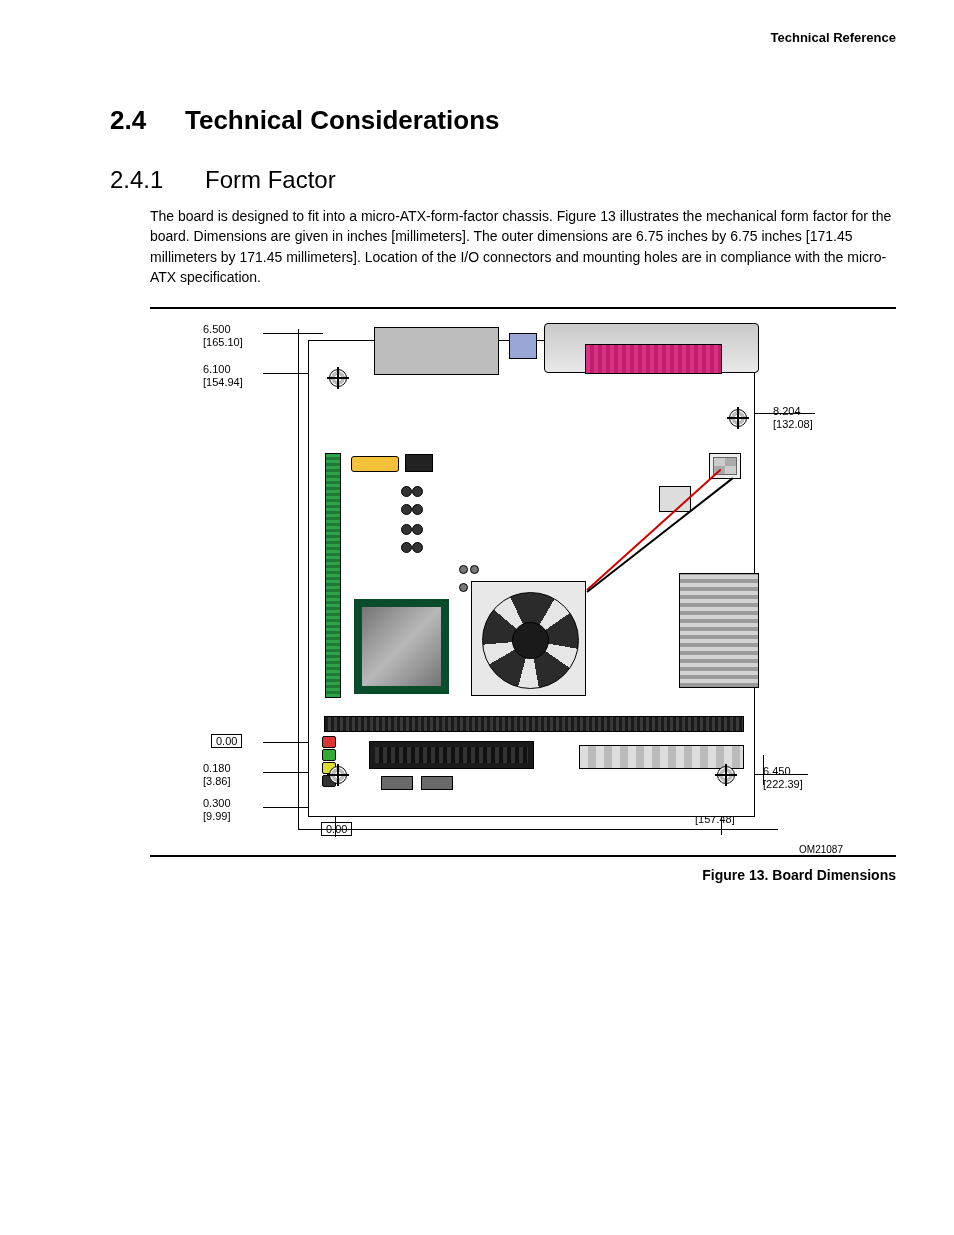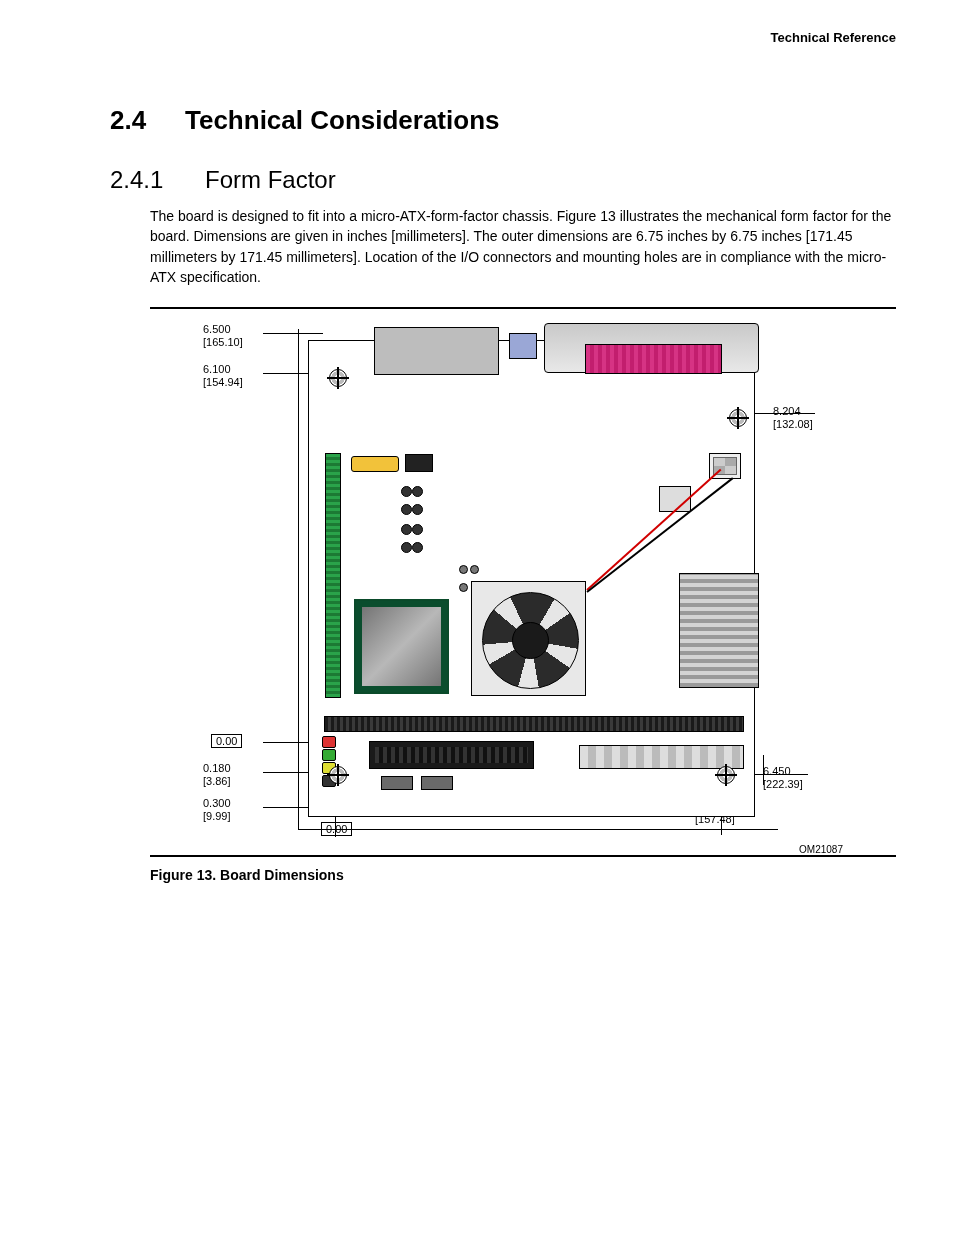--- a/index.html
+++ b/index.html
@@ -46,21 +46,21 @@
     border-top: 2px solid #000;
     margin: 0 0 6px 0;
   }
   .fig {
     position: relative;
     width: 640px;
     height: 540px;
     margin: 0 auto;
   }
   .caption {
-    text-align: left;
+    text-align: right;
     font-weight: bold;
     font-size: 14px;
     margin-top: 10px;
   }
   .dimlabel {
     position: absolute;
     font-size: 11px;
     line-height: 1.15;
     white-space: nowrap;
   }

